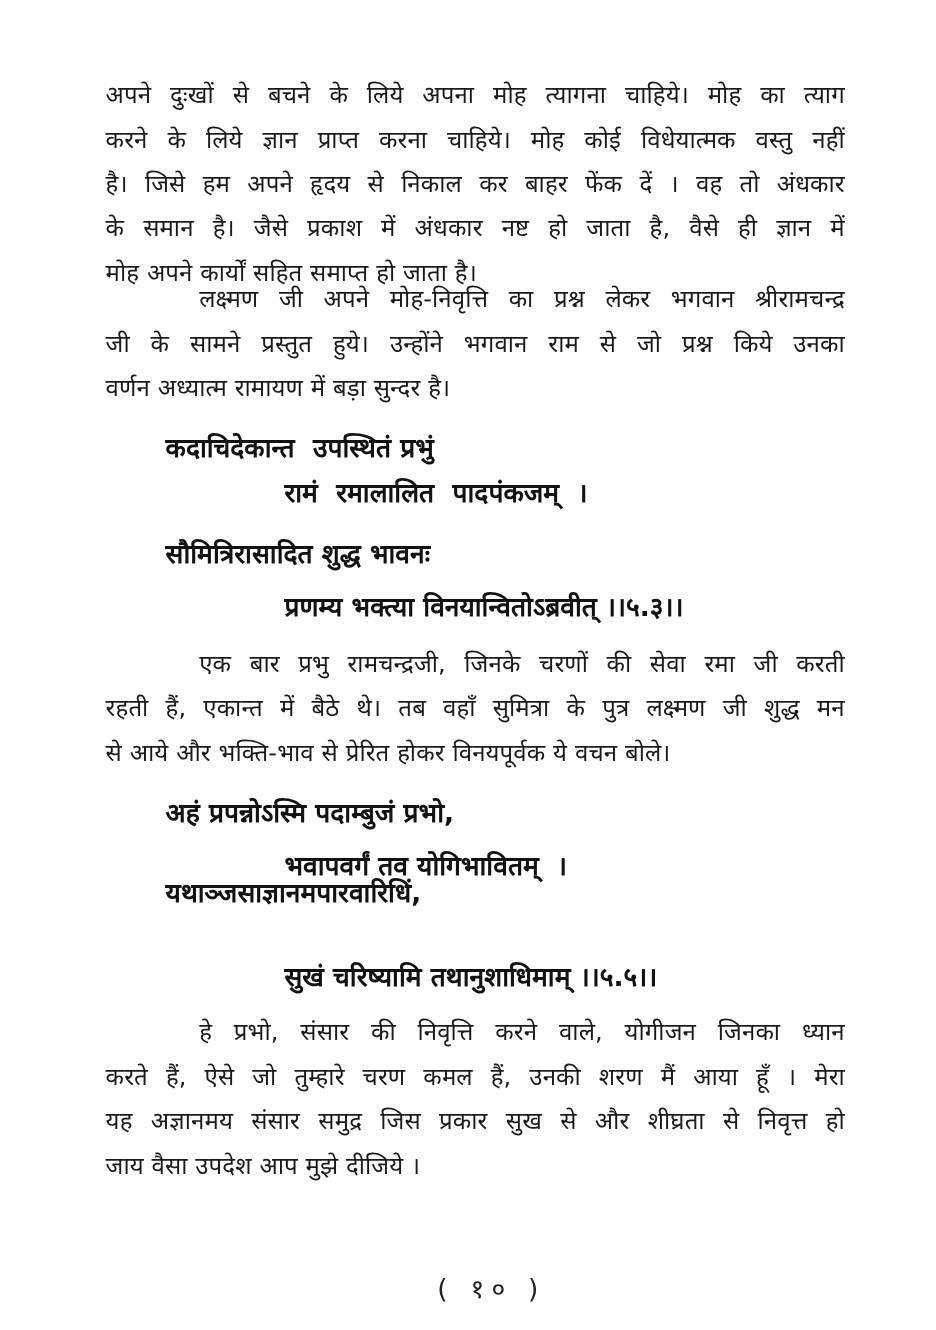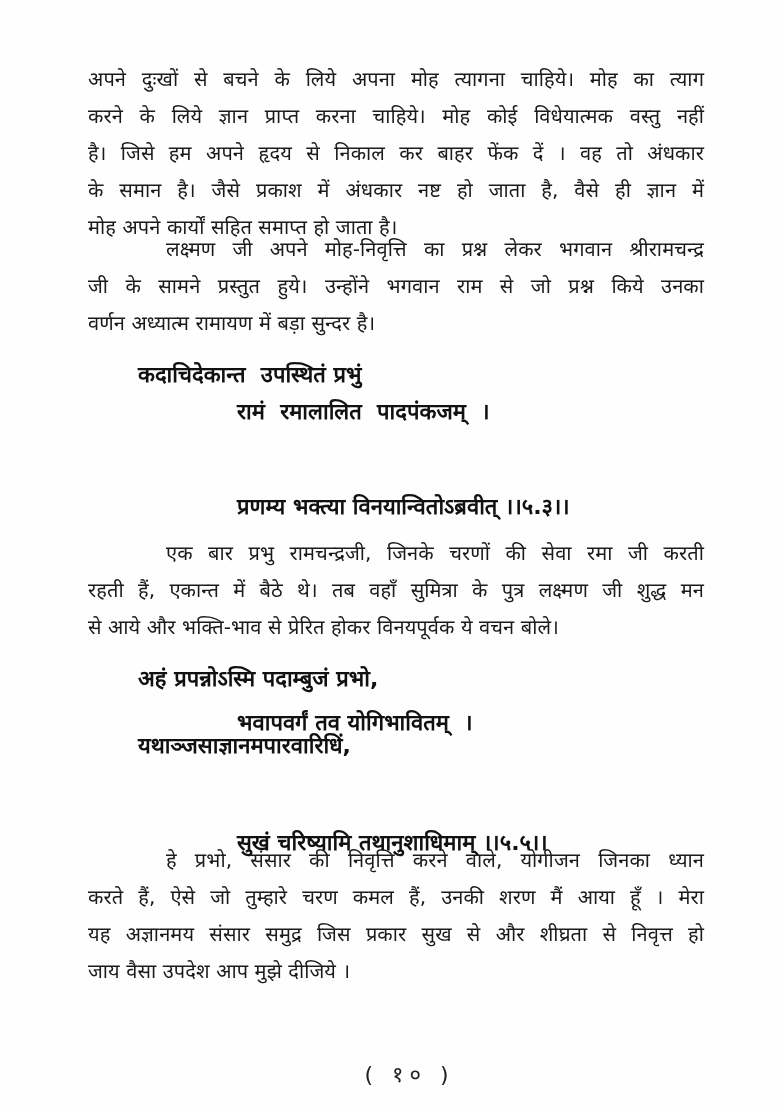--- a/index.html
+++ b/index.html
@@ -52,21 +52,21 @@
     .p1 { top: 20px; margin-top: 41px; }
     .p2 { top: 231px; }
     .v1a { left: 138px; top: 353px; }
     .v1b { left: 237px; top: 390px; }
     .v1c { left: 138px; top: 441px; }
     .v1d { left: 237px; top: 485px; }
     .p3 { top: 535px; }
     .v2a { left: 138px; top: 657px; }
     .v2b { left: 237px; top: 701px; }
     .v2c { left: 138px; top: 724px; }
-    .v2d { left: 237px; top: 821px; }
+    .v2d { left: 237px; top: 794px; }
     .p4 { top: 842px; }
     .page-number {
       position: absolute;
       left: 0; right: 0;
       top: 1058px;
       text-align: center;
       font-size: 22px;
       letter-spacing: 6px;
       color: #222;
       padding-left: 39px;
@@ -86,20 +86,21 @@
   </div>
 
   <div class="prose p2">
     <span class="line indent">लक्ष्मण जी अपने मोह-निवृत्ति का प्रश्न लेकर भगवान श्रीरामचन्द्र</span>
     <span class="line">जी के सामने प्रस्तुत हुये। उन्होंने भगवान राम से जो प्रश्न किये उनका</span>
     <span class="line last">वर्णन अध्यात्म रामायण में बड़ा सुन्दर है।</span>
   </div>
 
   <div class="verse v1a">कदाचिदेकान्त  उपस्थितं प्रभुं</div>
   <div class="verse v1b">रामं  रमालालित  पादपंकजम्  ।</div>
+  <div class="verse v1c">सौमित्रिरासादित शुद्ध भावनः</div>
   <div class="verse v1d">प्रणम्य भक्त्या विनयान्वितोऽब्रवीत् ।।५.३।।</div>
 
   <div class="prose p3">
     <span class="line indent">एक बार प्रभु रामचन्द्रजी, जिनके चरणों की सेवा रमा जी करती</span>
     <span class="line">रहती हैं, एकान्त में बैठे  थे। तब वहाँ सुमित्रा के पुत्र लक्ष्मण जी शुद्ध मन</span>
     <span class="line last">से आये और भक्ति-भाव से प्रेरित होकर विनयपूर्वक ये  वचन बोले।</span>
   </div>
 
   <div class="verse v2a">अहं प्रपन्नोऽस्मि पदाम्बुजं प्रभो,</div>
   <div class="verse v2b">भवापवर्गं तव योगिभावितम्  ।</div>

